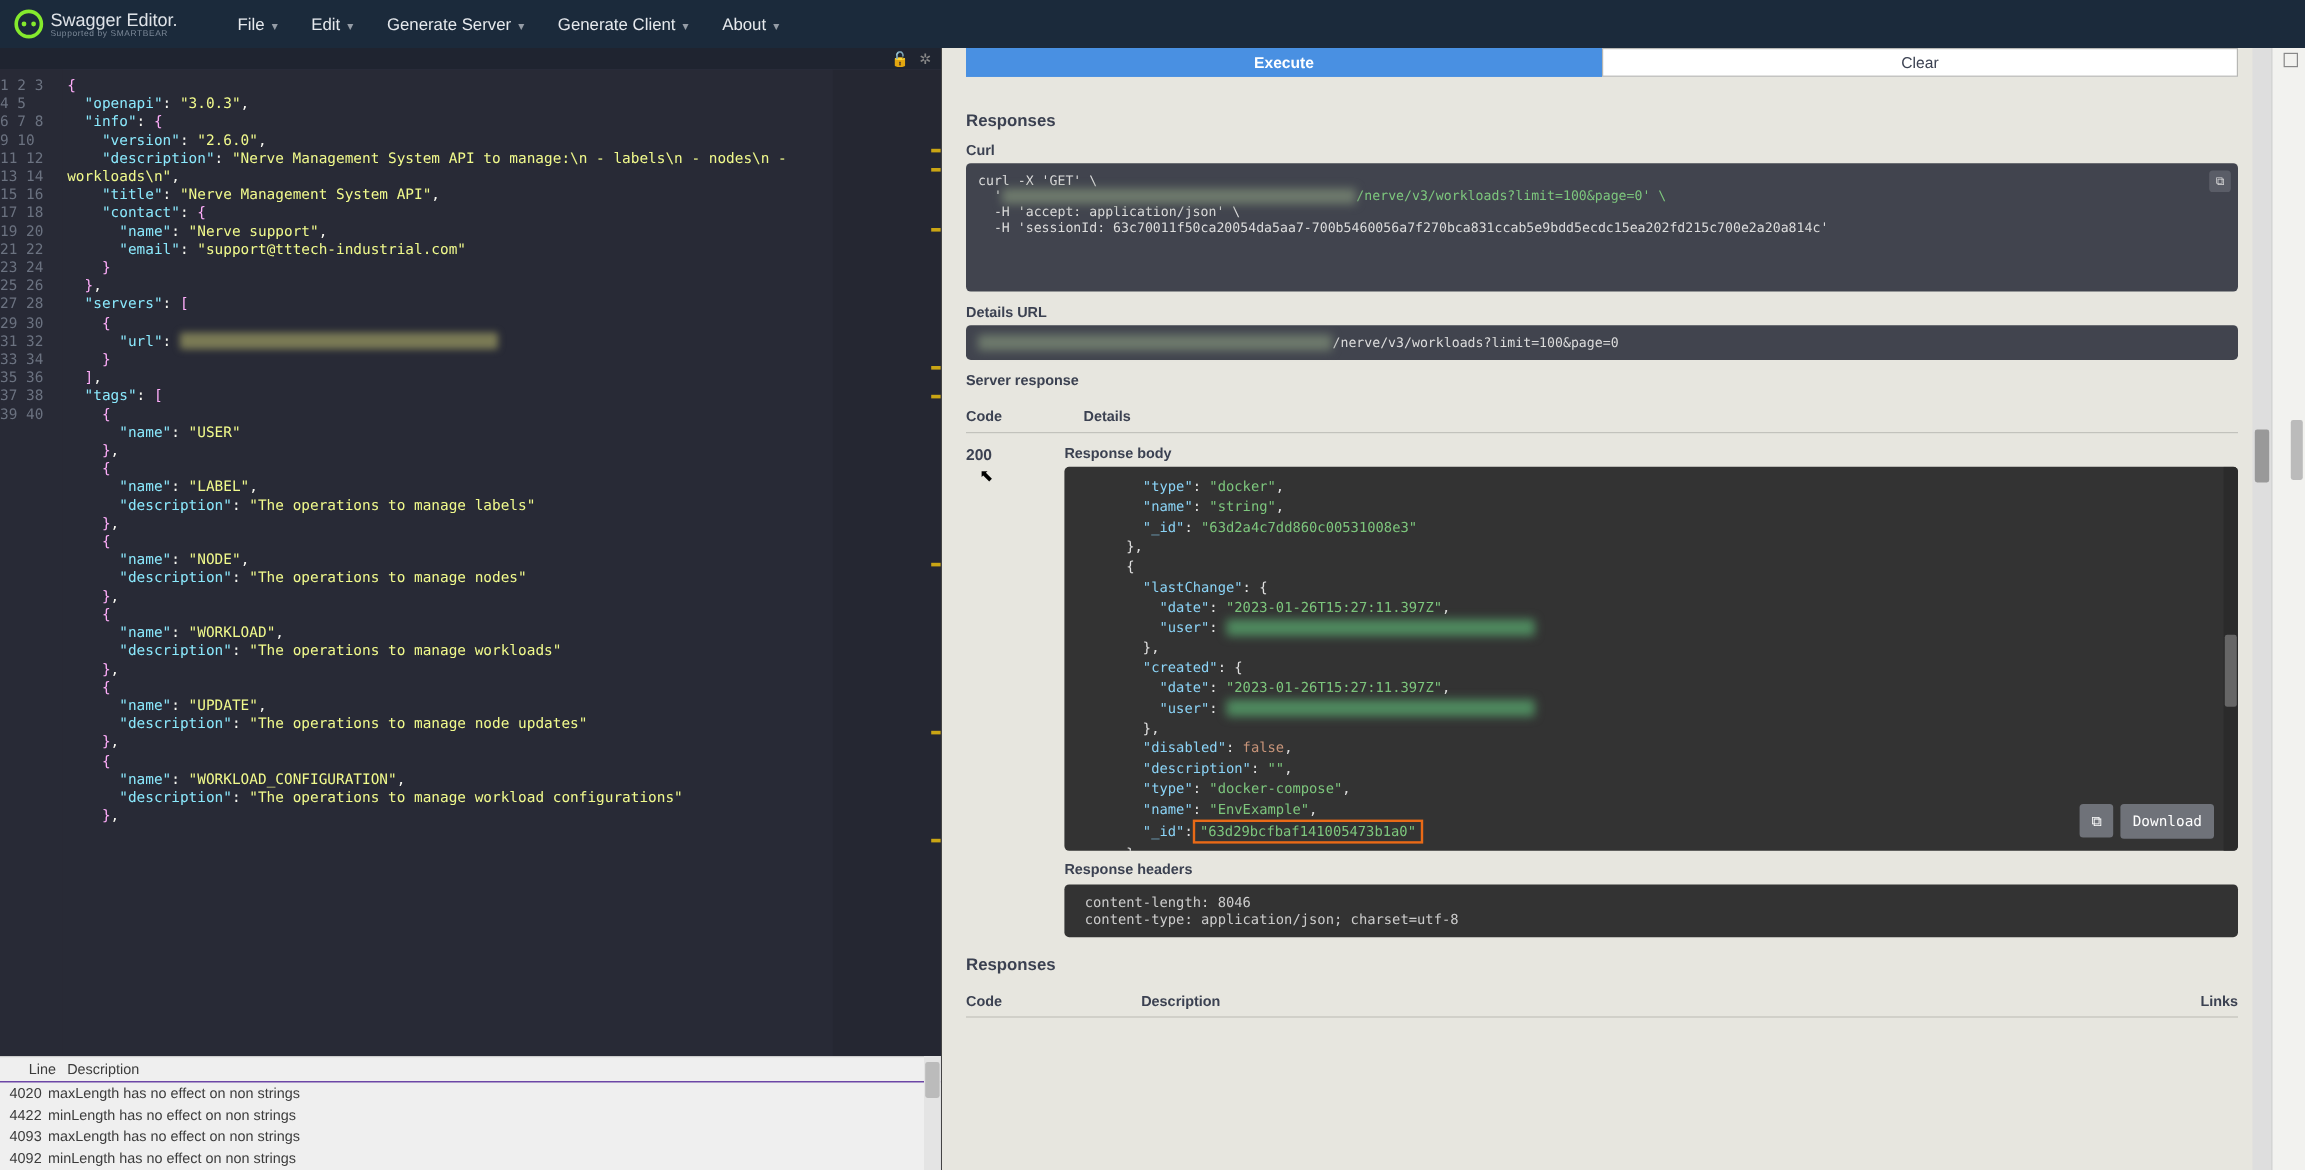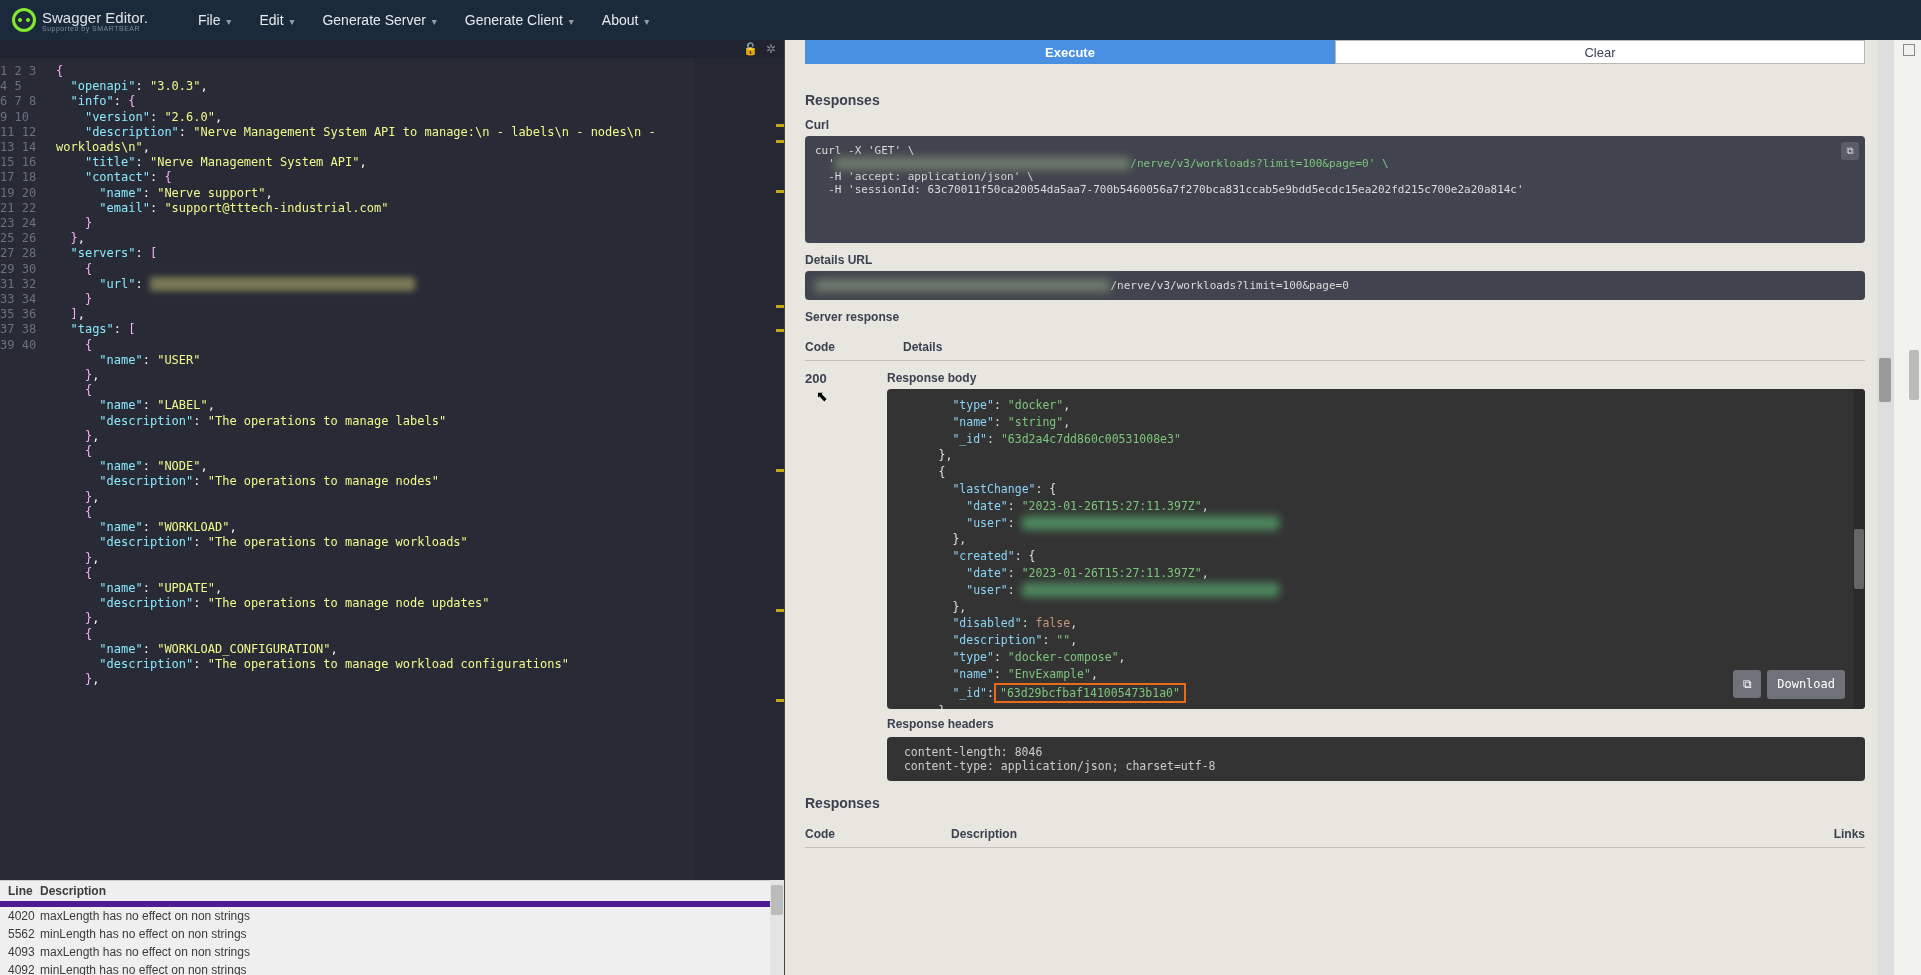--- a/index.html
+++ b/index.html
@@ -27,21 +27,21 @@
 .code { flex:1; padding:6px 0 0 4px; color:#f8f8f2; white-space:pre; line-height:15.2px; overflow:hidden; position:relative; }
 .minimap { position:absolute; right:0; top:0; bottom:0; width:90px; background:#22242e; opacity:.45; }
 .markers { position:absolute; right:0; top:0; bottom:0; width:10px; }
 .marker { position:absolute; right:0; width:8px; height:3px; background:#caa514 }
 .k-str { color:#f1fa8c }
 .k-key { color:#8be9fd }
 .k-brace { color:#ffadfa }
 .blurred-url { background:#7a7a55; color:transparent; border-radius:2px; filter:blur(3px); padding:0 6px }
 
 .errors { height:95px; background:#efefef; color:#3b3b3b; font-size:12px; overflow:auto; border-top:1px solid #ccc }
-.err-head { display:flex; font-weight:700; border-bottom:6px solid #4c1d95; padding:3px 8px }
+.err-head { display:flex; font-weight:400; border-bottom:1px solid #4c1d95; padding:3px 24px }
 .err-row { display:flex; padding:2px 8px }
 .err-line { width:32px }
 .err-scrollbar { position:absolute; right:0; width:14px; height:95px; bottom:0; background:#e4e4e4 }
 .err-thumb { position:absolute; right:1px; width:12px; height:30px; background:#bbb; top:5px; border-radius:2px }
 
 
 .right { flex:1; background:#e7e6df; overflow-y:auto; position:relative; padding:0 28px 0 20px; }
 .btn-row { display:flex; gap:0; margin:0 0 14px 0; }
 .btn { flex:1; height:24px; font-size:13px; border:1px solid #b7b7b4; display:flex; align-items:center; justify-content:center; cursor:pointer }
 .btn.exec { background:#4990e2; color:#fff; border-color:#4990e2; font-weight:600 }
@@ -211,21 +211,21 @@
       <div class="err-head">
         <div class="err-line">Line</div>
         <div>Description</div>
       </div>
       <div id="err-rows">
           <div class="err-row">
             <div class="err-line">4020</div>
             <div>maxLength has no effect on non strings</div>
           </div>
           <div class="err-row">
-            <div class="err-line">5562</div>
+            <div class="err-line">4422</div>
             <div>minLength has no effect on non strings</div>
           </div>
           <div class="err-row">
             <div class="err-line">4093</div>
             <div>maxLength has no effect on non strings</div>
           </div>
           <div class="err-row">
             <div class="err-line">4092</div>
             <div>minLength has no effect on non strings</div>
           </div>

